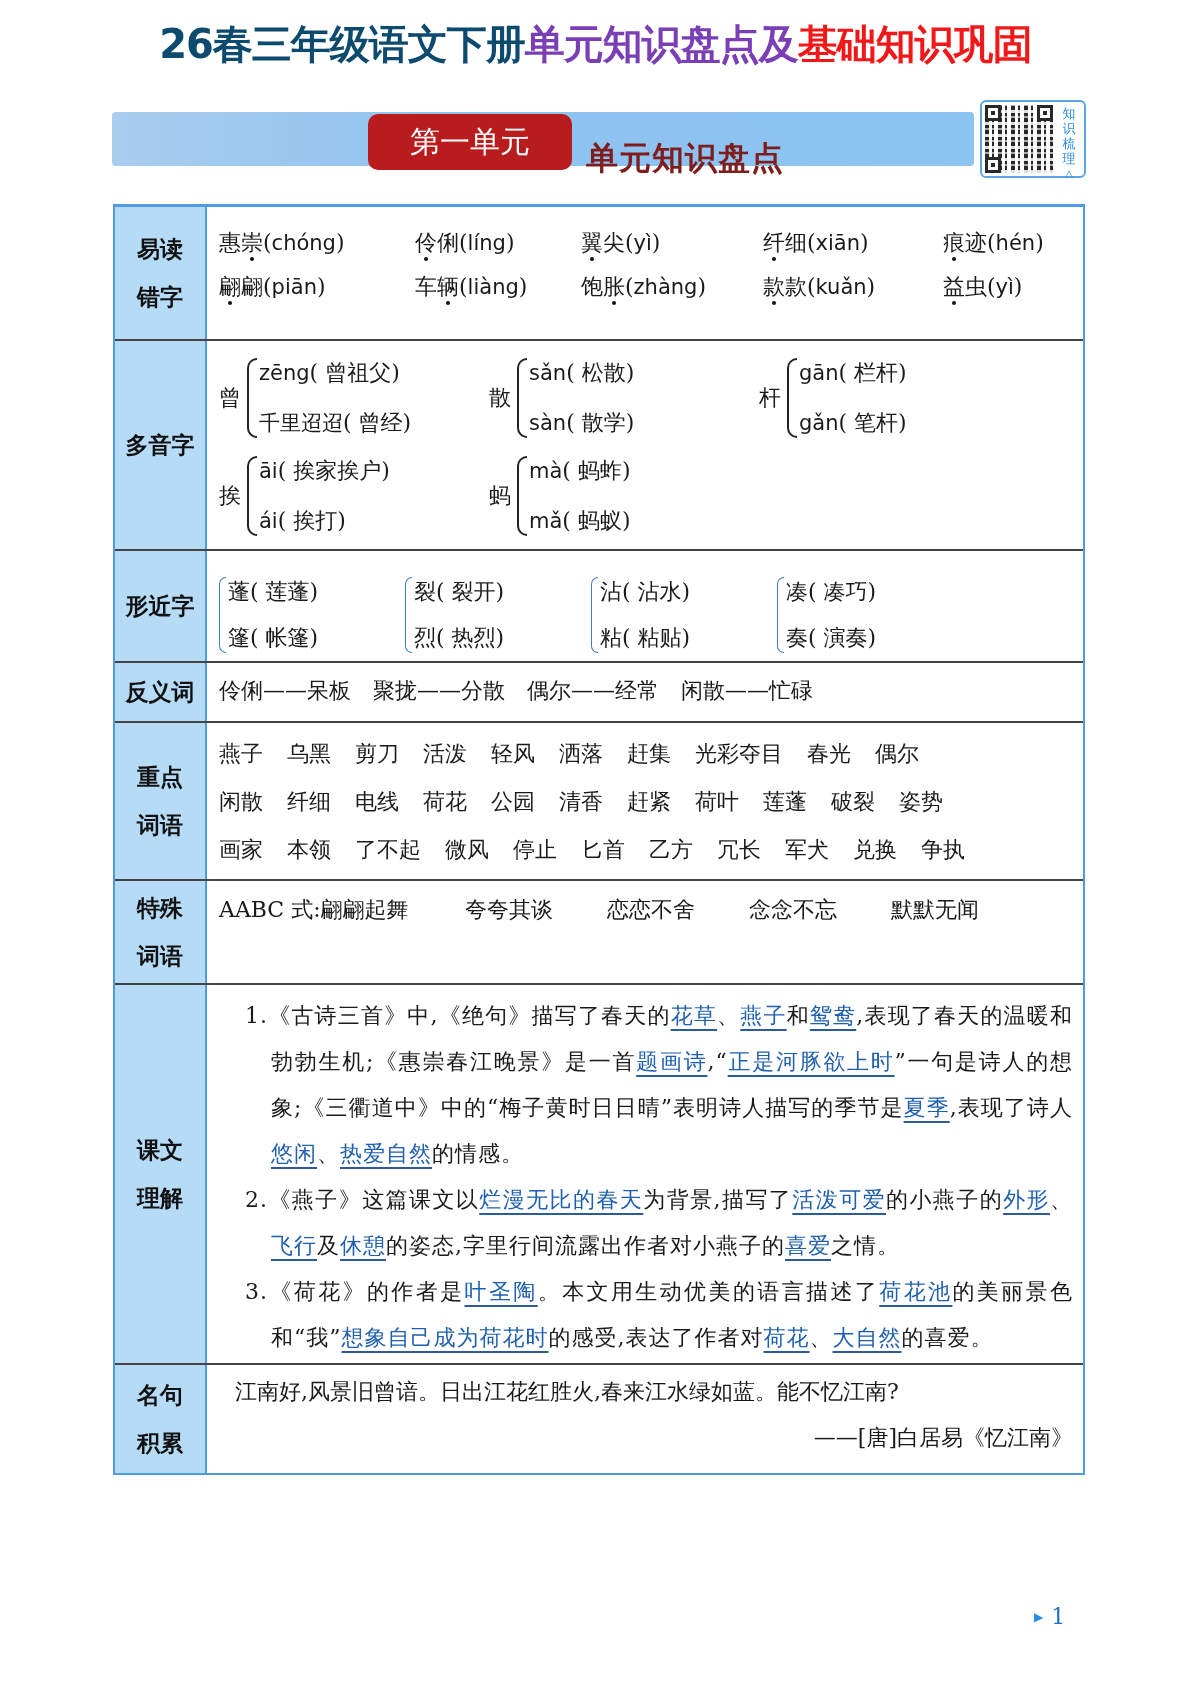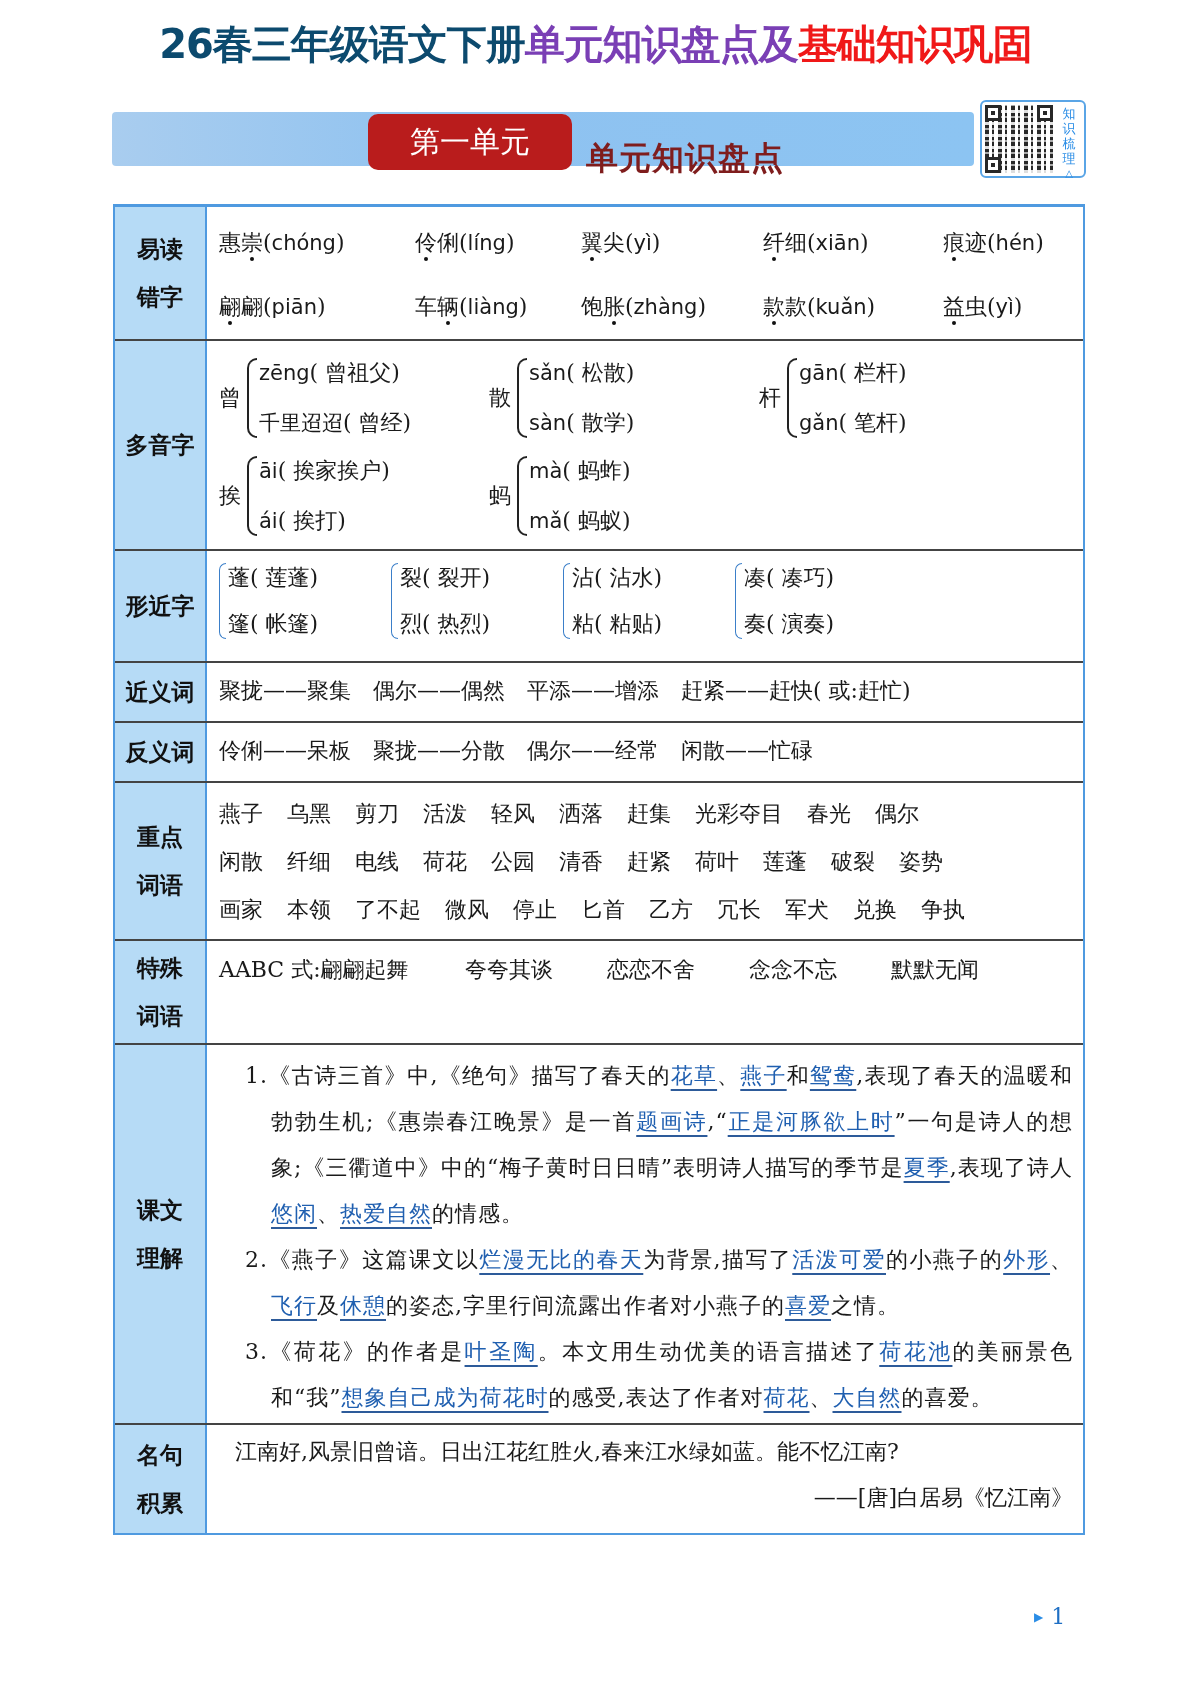--- a/index.html
+++ b/index.html
@@ -34,38 +34,38 @@
 
   .table { position: absolute; top: 204px; left: 113px; width: 972px; border: 2px solid #4f9ae0; border-top: 3px solid #4f9ae0; }
   .row { display: flex; border-bottom: 2px solid #444; }
   .row:last-child { border-bottom: none; }
   .label { width: 92px; flex: none; background: #b6dbf6; border-right: 2px solid #4f9ae0; display: flex; flex-direction: column; justify-content: center; align-items: center;
     font-family: "DejaVu Sans", "Liberation Sans", sans-serif; font-weight: bold; font-size: 23px; color: #111; line-height: 48px; }
   .content { flex: 1; padding: 0 8px 0 12px; font-size: 22px; }
 
   
   .r-yidu { height: 134px; }
-  .yidu-grid { display: grid; grid-template-columns: 196px 166px 182px 180px 150px; row-gap: 20px; padding-top: 14px; }
+  .yidu-grid { display: grid; grid-template-columns: 196px 166px 182px 180px 150px; row-gap: 0; padding-top: 14px; }
   .yidu-item { line-height: 44px; white-space: nowrap; position: relative; }
   .dot { position: relative; }
   .dot::after { content: ""; position: absolute; left: 50%; bottom: -6px; width: 4px; height: 4px; border-radius: 50%; background: #111; transform: translateX(-50%); }
   .py { font-family: "DejaVu Sans", "Liberation Sans", sans-serif; font-size: 21px; }
 
   
   .r-duoyin { height: 210px; }
   .duoyin-grid { display: grid; grid-template-columns: 270px 270px 240px; grid-template-rows: 98px 98px; padding-top: 8px; }
   .poly { display: flex; align-items: center; }
   .poly-char { font-size: 22px; width: 28px; }
   .brace { width: 10px; height: 80px; border: 2px solid #222; border-right: none; border-radius: 12px 0 0 12px; margin-right: 2px; }
   .poly-list { display: flex; flex-direction: column; justify-content: space-between; height: 90px; }
   .poly-list div { line-height: 40px; white-space: nowrap; }
 
   
   .r-xingjin { height: 112px; }
-  .xj-grid { display: flex; padding-top: 4px; }
+  .xj-grid { display: flex; padding-top: 18px; gap: 14px; }
   .xj-item { display: flex; align-items: center; width: 172px; }
   .xj-item .brace { height: 76px; border-color: #3b7fc9; width: 7px; border-width: 1.5px; }
   .xj-list div { line-height: 46px; white-space: nowrap; }
 
   .r-jinyi, .r-fanyi { height: 60px; }
   .line-text { line-height: 56px; white-space: nowrap; word-spacing: 0; }
   .pair { margin-right: 22px; }
 
   .r-zhongdian { height: 158px; }
   .zd-line { display: flex; line-height: 46px; white-space: nowrap; padding-top: 2px; }
@@ -212,24 +212,20 @@
             <div class="brace"></div>
             <div class="xj-list">
               <div>凑( 凑巧)</div>
               <div>奏( 演奏)</div>
             </div>
           </div>
         </div>
     </div>
   </div>
 
-  <div class="row r-jinyi">
-    <div class="label">近义词</div>
-    <div class="content line-text" id="jinyi"><span class="pair">聚拢——聚集</span><span class="pair">偶尔——偶然</span><span class="pair">平添——增添</span><span class="pair">赶紧——赶快( 或:赶忙)</span></div>
-  </div>
 
   <div class="row r-fanyi">
     <div class="label">反义词</div>
     <div class="content line-text" id="fanyi"><span class="pair">伶俐——呆板</span><span class="pair">聚拢——分散</span><span class="pair">偶尔——经常</span><span class="pair">闲散——忙碌</span></div>
   </div>
 
   <div class="row r-zhongdian">
     <div class="label">
       <div>重点</div>
       <div>词语</div>

